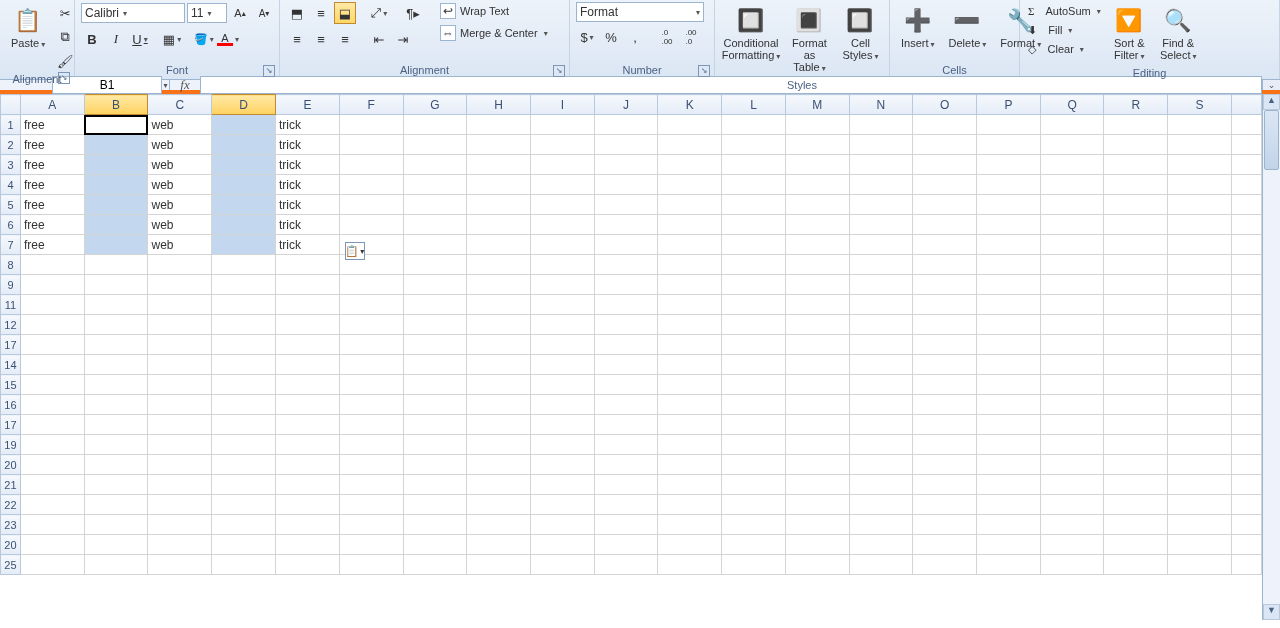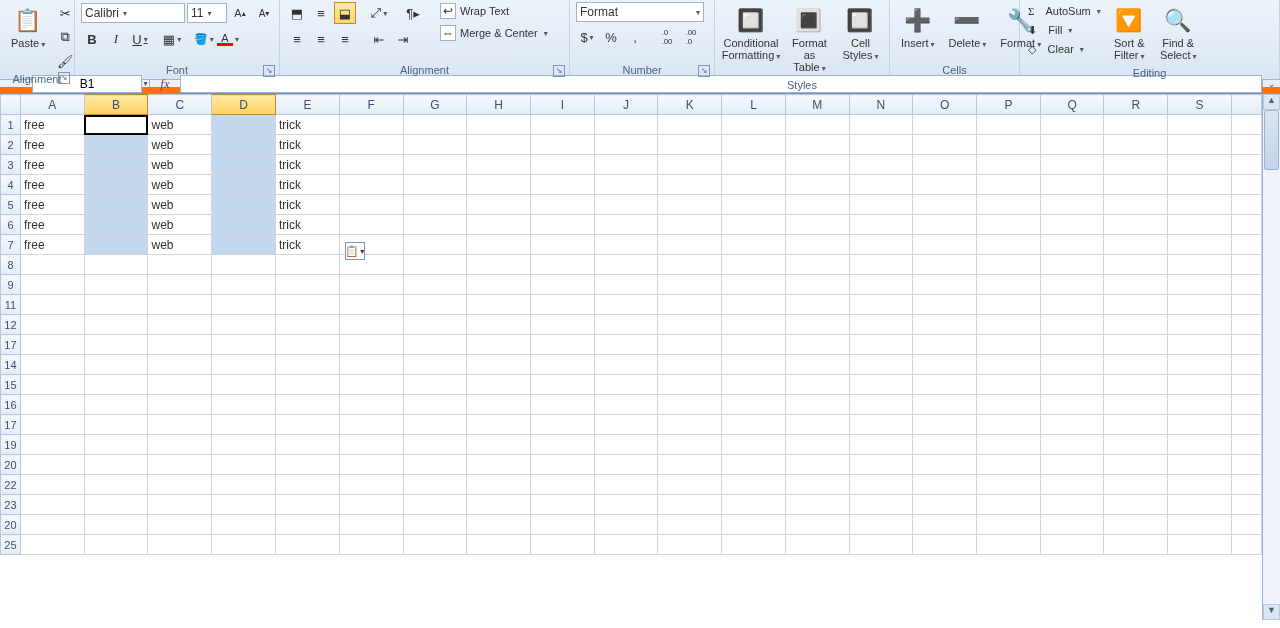--- a/index.html
+++ b/index.html
@@ -24,21 +24,21 @@
   .combo { display:flex; align-items:center; padding:0 3px; gap:4px;}
   .combo .dd { font-size:8px; color:#555; }
 
   .txt-item { display:flex; align-items:center; gap:4px; height:18px; padding:0 2px; }
   .txt-item .mini { width:16px; height:16px; display:flex; align-items:center; justify-content:center; font-size:12px; border:1px solid #9db4cf; background:#fff;}
 
   
   .swatch { width:16px; height:3px; }
 
   
-  .fxbar { height:14px; border-bottom:7px solid #f97316; display:flex; align-items:center; background:#eef3fb; }
+  .fxbar { height:14px; border-bottom:4px solid #f97316; display:flex; align-items:center; background:#eef3fb;padding-left:20px; }
   .namebox { width:150px; display:flex; align-items:center; border-right:1px solid #9db4cf; height:100%; }
   .namebox input { width:110px; height:18px; border:1px solid #9db4cf; text-align:center; margin-left:32px; font-family:inherit; font-size:12px; }
   .namebox .dd { width:14px; text-align:center; font-size:8px; color:#555; }
   .fx-icon { width:30px; text-align:center; font-style:italic; font-family:"Times New Roman",serif; font-size:13px; color:#555; }
   .formula-input { flex:1; height:18px; border:none; background:#fff; border:1px solid #9db4cf; padding:0 4px; font-size:12px; }
   .fx-expand { width:18px; text-align:center; font-size:9px; border-left:1px solid #9db4cf; align-self:stretch; display:flex; align-items:center; justify-content:center; color:#555; background:#e7edf7;}
 
   
   .grid-wrap { position:relative; height:526px; display:flex; }
   table.grid { border-collapse:collapse; table-layout:fixed; }
@@ -679,20 +679,43 @@
             <td></td>
             <td></td>
             <td></td>
             <td></td>
             <td></td>
             <td></td>
             <td></td>
             <td></td>
           </tr>
           <tr>
+            <th>21</th>
+            <td></td>
+            <td></td>
+            <td></td>
+            <td></td>
+            <td></td>
+            <td></td>
+            <td></td>
+            <td></td>
+            <td></td>
+            <td></td>
+            <td></td>
+            <td></td>
+            <td></td>
+            <td></td>
+            <td></td>
+            <td></td>
+            <td></td>
+            <td></td>
+            <td></td>
+            <td></td>
+          </tr>
+          <tr>
             <th>22</th>
             <td></td>
             <td></td>
             <td></td>
             <td></td>
             <td></td>
             <td></td>
             <td></td>
             <td></td>
             <td></td>

